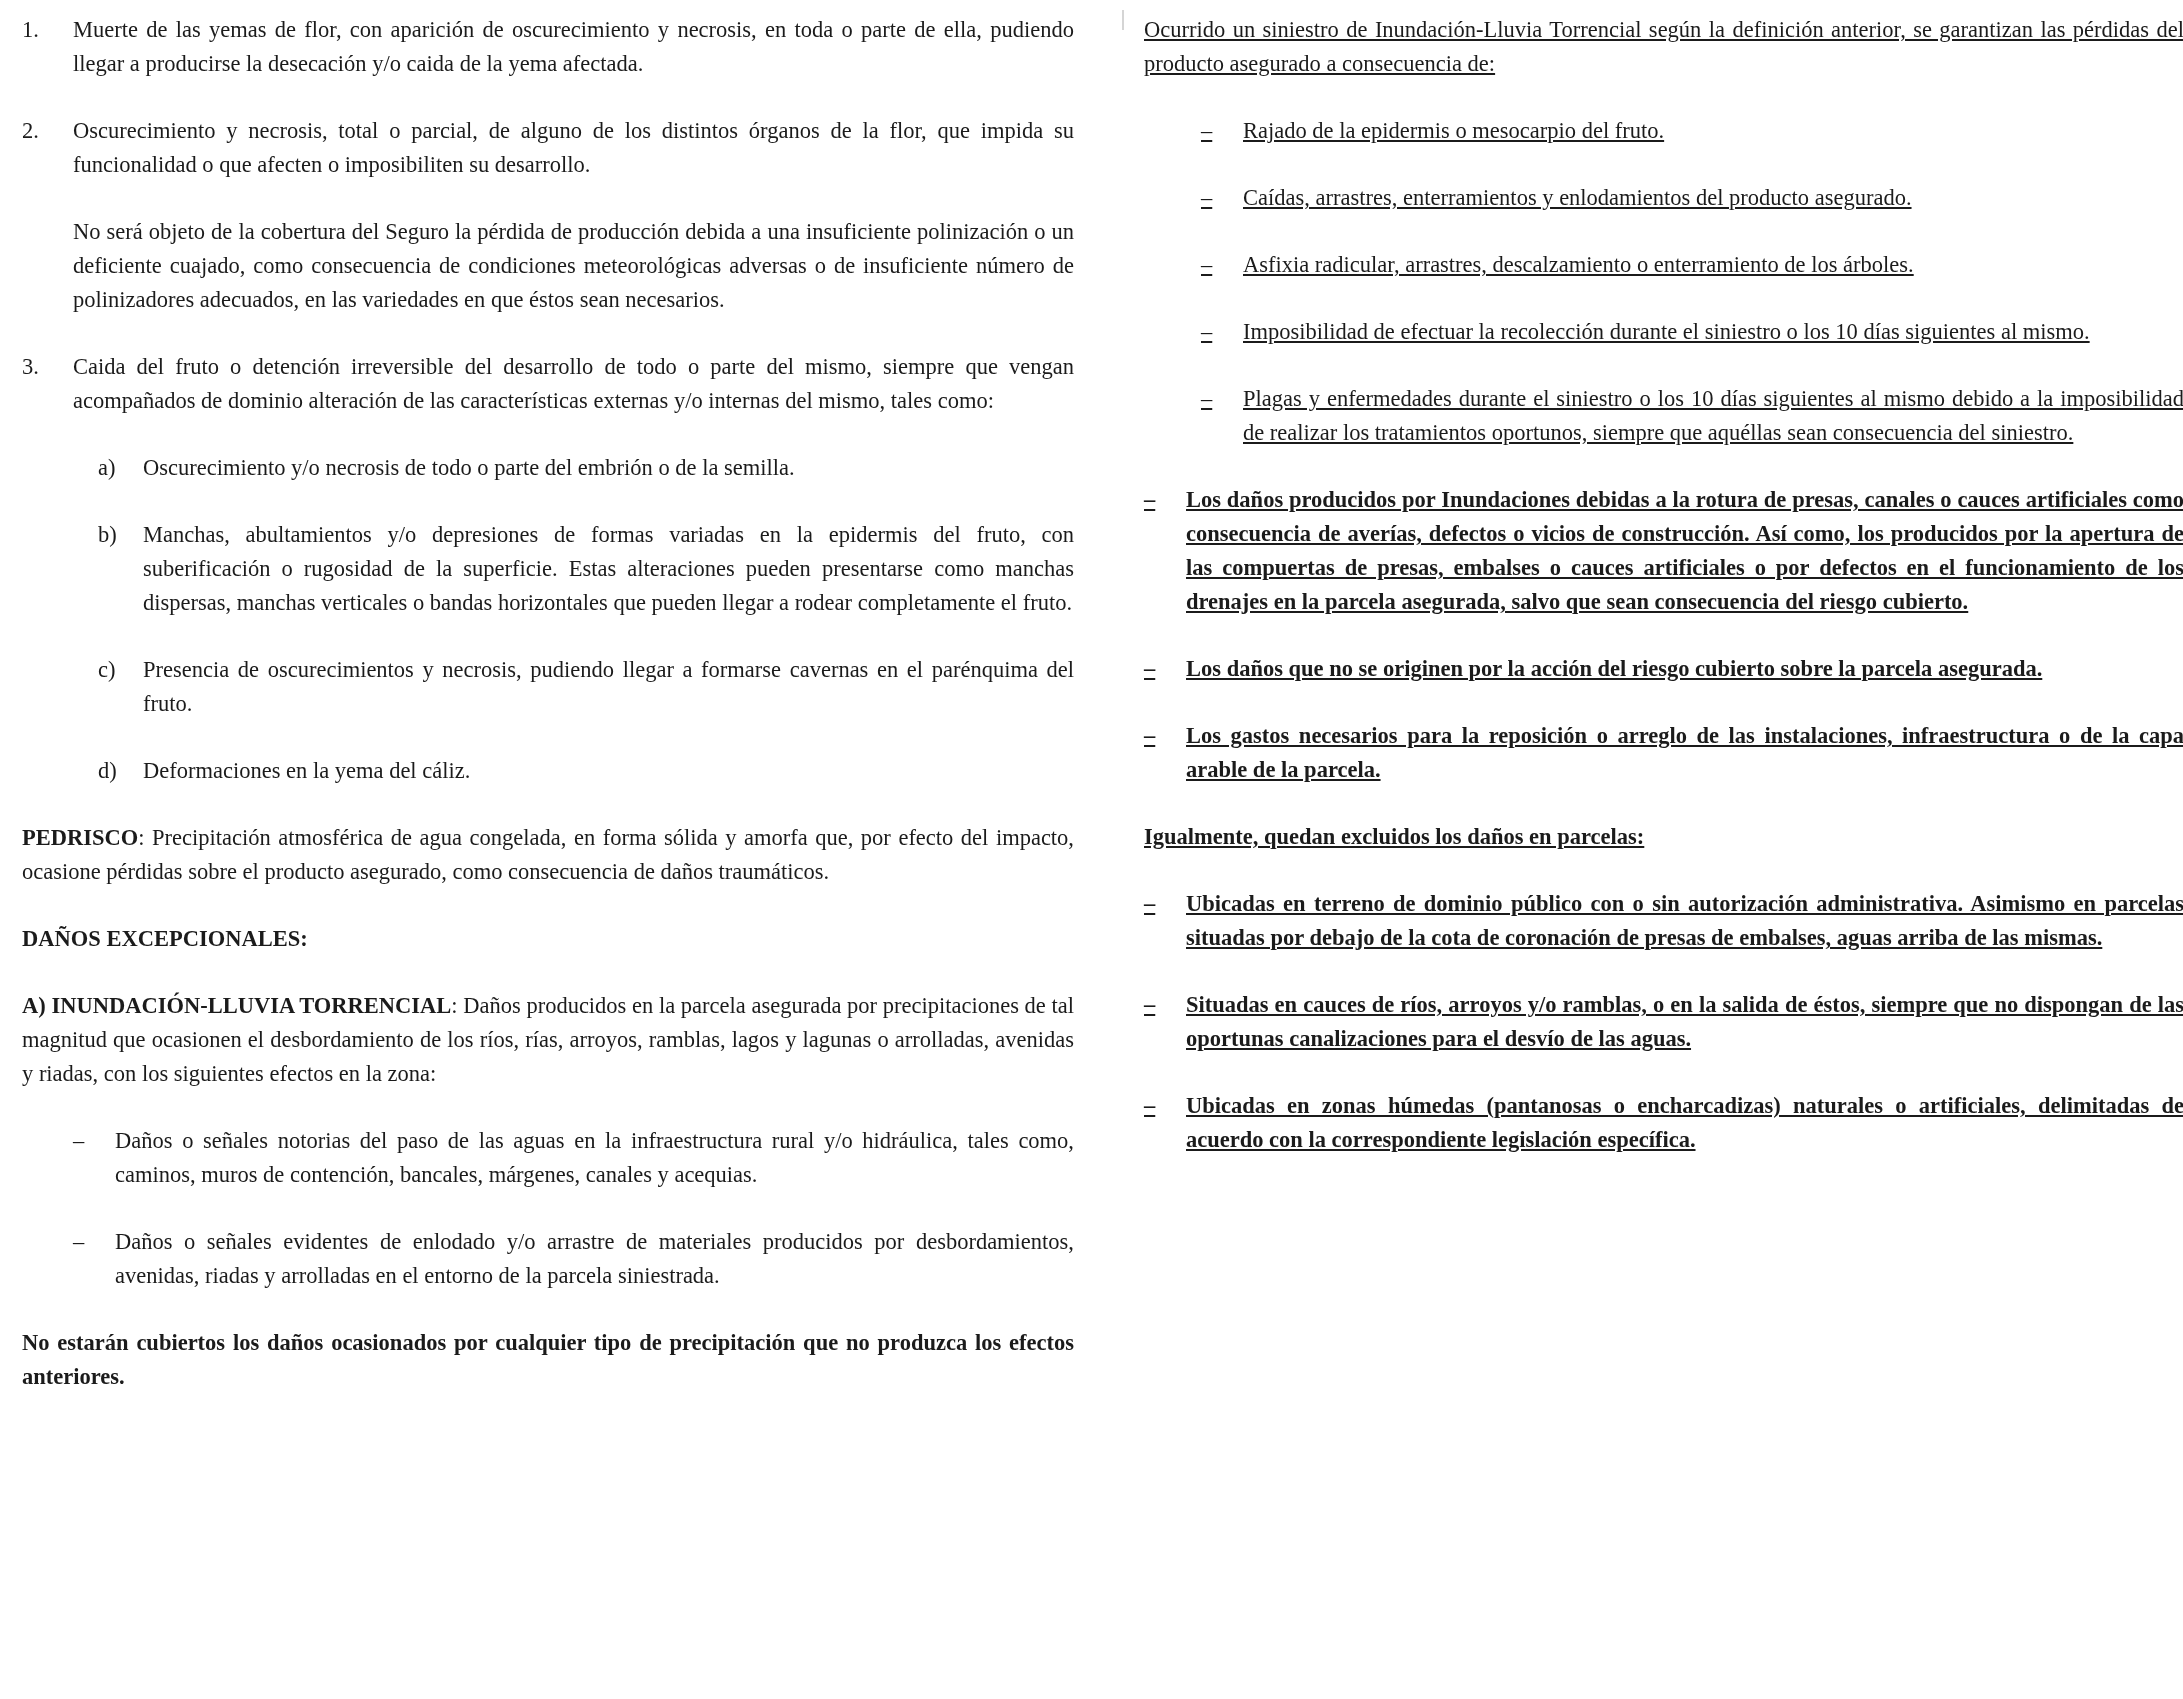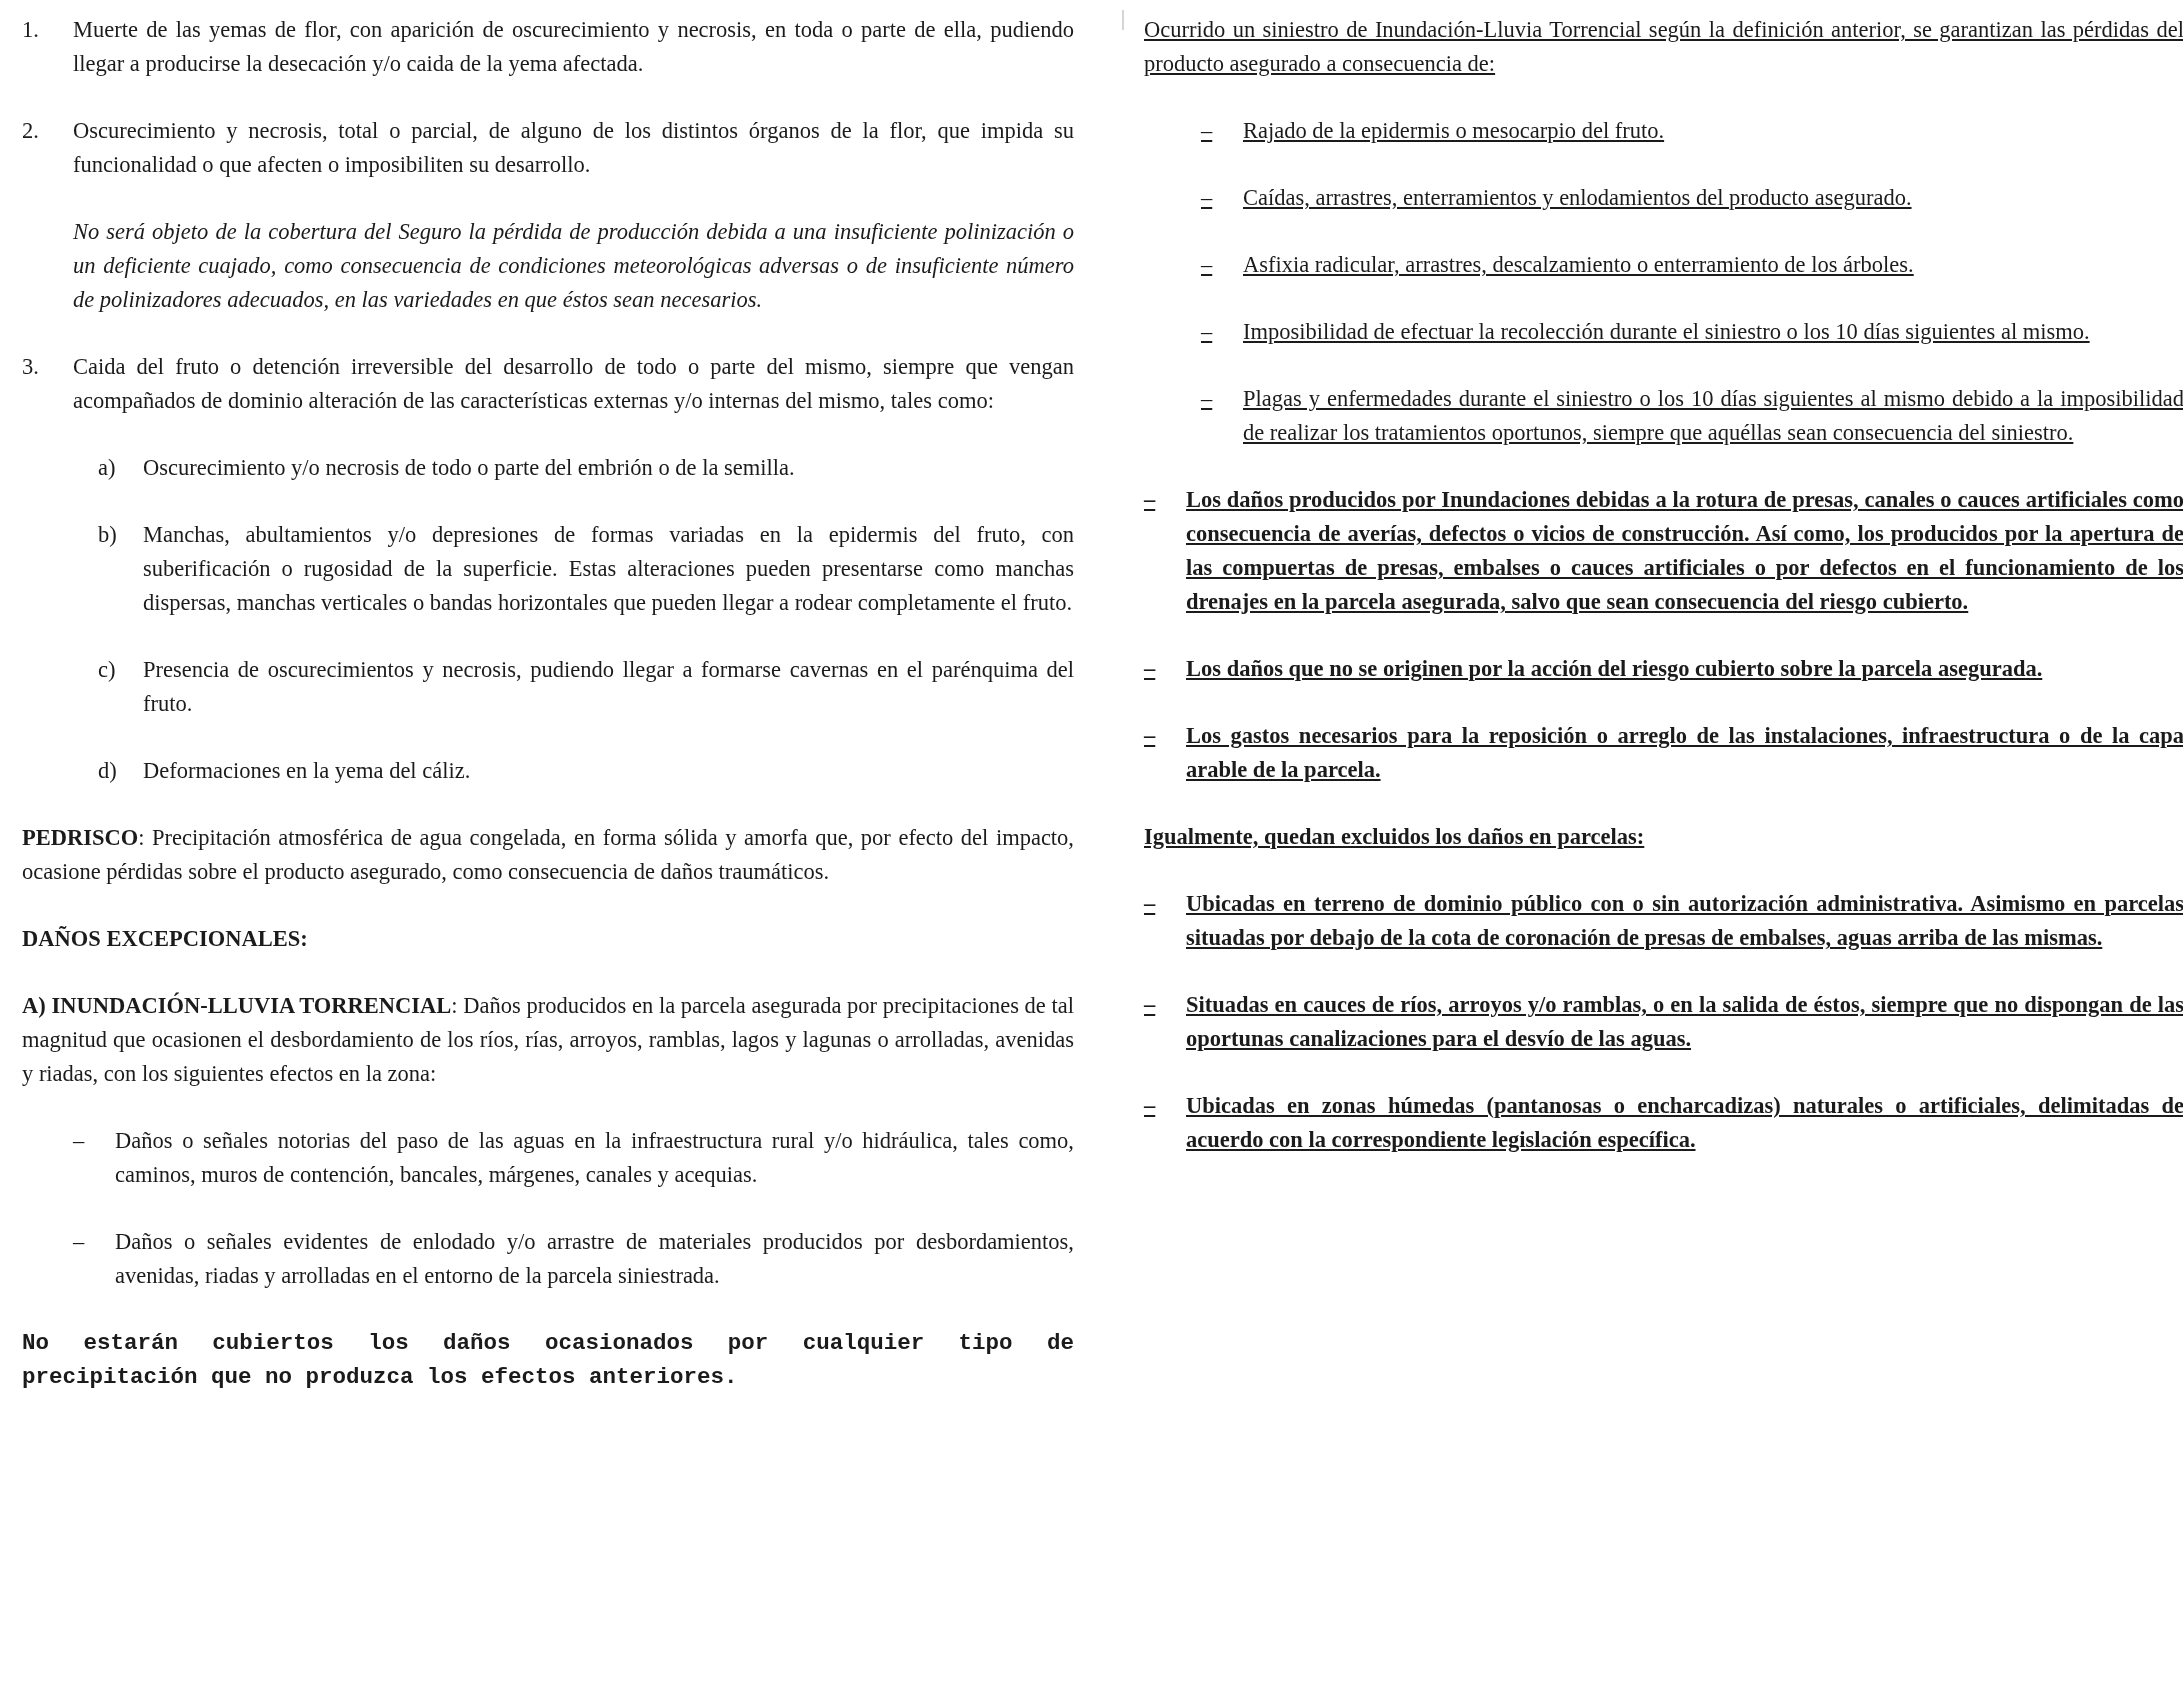--- a/index.html
+++ b/index.html
@@ -32,39 +32,39 @@
   p { margin: 0; }
   .para { margin-bottom: 33px; text-align: justify; }
   .bold { font-weight: bold; }
 
   
   .num-item { display: flex; margin-bottom: 33px; }
   .num-item .num { width: 51px; flex-shrink: 0; }
   .num-item .txt { flex: 1; text-align: justify; }
 
   
-  .note { margin: 0 0 33px 51px; text-align: justify; font-style: italic; }
+  .note { margin: 0 0 33px 51px; text-align: justify; }
 
   
   .sub-item { display: flex; margin: 0 0 33px 76px; }
   .sub-item .letter { width: 45px; flex-shrink: 0; }
   .sub-item .txt { flex: 1; text-align: justify; }
 
   
   .dash-item { display: flex; margin-bottom: 33px; }
   .dash-item .dash { width: 42px; flex-shrink: 0; }
   .dash-item .txt { flex: 1; text-align: justify; }
 
   .col.left  .dash-item { margin-left: 51px; }
   .col.right .dash-item.covered { margin-left: 57px; }
   .col.right .dash-item.excluded { margin-left: 0; font-weight: bold; }
 
   .heading { font-weight: bold; margin-bottom: 33px; }
 
-  .closing { font-weight: bold; text-align: justify; margin-bottom: 18px; font-family: Liberation Mono, monospace; }
+  .closing { font-weight: bold; text-align: justify; margin-bottom: 18px; }
 
   
   .divider-mark {
     position: absolute;
     left: 1122px;
     top: 10px;
     width: 2.2px;
     height: 20px;
     background: #b9b9b9;
     opacity: 0.6;

